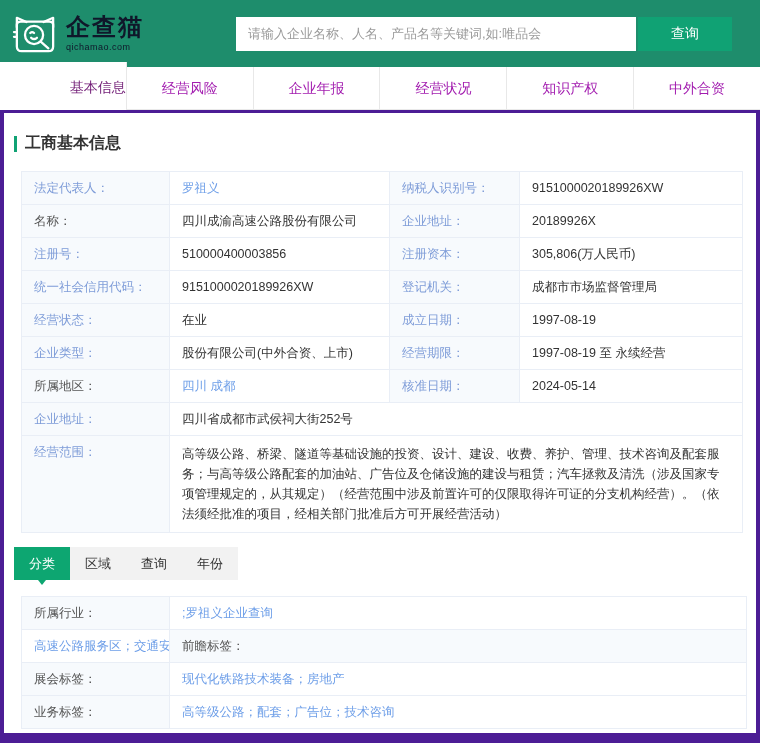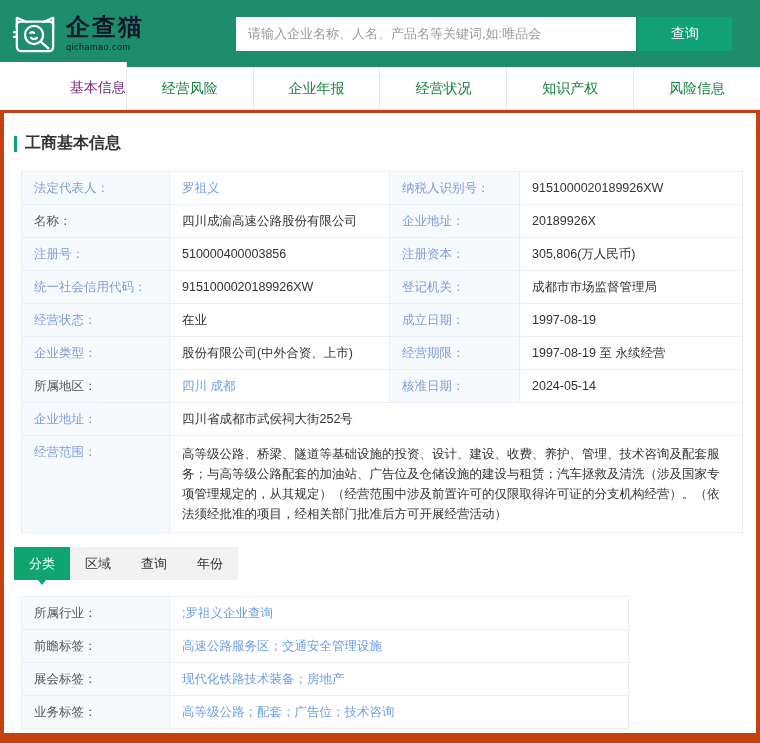--- a/index.html
+++ b/index.html
@@ -27,31 +27,31 @@
   }
   .search-input::placeholder { color:#9a9a9a; }
   .search-btn {
     width:94px; height:34px; border:none; background:#10a274; color:#fff;
     font-size:14px; cursor:pointer; margin-left:2px;
     font-family:"Liberation Sans","DejaVu Sans",sans-serif;
   }
   
   .nav { display:flex; background:#fff; height:43px; border-bottom:1px solid #e9e9e9; position:relative; }
   .nav-tab {
-    flex:1; text-align:center; line-height:43px; font-size:14px; color:#15803d;
+    flex:1; text-align:center; line-height:43px; font-size:14px; color:#a21caf;
     border-right:1px solid #e8e8e8; cursor:pointer; background:#fff;
   }
   .nav-tab:last-child { border-right:none; }
   .nav-tab.active {
     color:#701a75; margin-top:-5px; height:48px; line-height:51px;
     border-right:1px solid #e8e8e8;
     text-align:right;
   }
   
-  .content-wrap { background:#c2410c; padding:3px 4px 0 4px; height:633px; }
+  .content-wrap { background:#4c1d95; padding:3px 4px 0 4px; height:633px; }
   .card { background:#fff; height:620px; padding:18px 17px 0 17px; }
   .section-title { display:flex; align-items:center; margin:2px 0 17px -7px; }
   .title-bar { width:3px; height:16px; background:#10a274; margin-right:8px; }
   .title-text { font-size:16px; font-weight:bold; color:#333; }
   
   .info-table { border:1px solid #e9eef6; width:722px; }
   .trow { display:grid; grid-template-columns:148px 220px 130px 1fr; border-bottom:1px solid #e9eef6; }
   .trow:last-child { border-bottom:none; }
   .tcell {
     font-size:12.5px; line-height:32px; height:32px; padding:0 12px;
@@ -72,21 +72,21 @@
     width:56px; height:33px; line-height:33px; text-align:center;
     background:#f2f2f2; color:#333; font-size:13px; cursor:pointer;
   }
   .subtab.active { background:#0da671; color:#fff; position:relative; }
   .subtab-caret {
     position:absolute; bottom:-5px; left:50%; margin-left:-4px; width:0; height:0;
     border-left:4px solid transparent; border-right:4px solid transparent;
     border-top:5px solid #0da671;
   }
   
-  .tag-table { border:1px solid #e9eef6; width:608px; }
+  .tag-table { border:1px solid #e9eef6; width:726px; }
   .tag-row { display:grid; grid-template-columns:148px 1fr; border-bottom:1px solid #e9eef6; }
   .tag-row:last-child { border-bottom:none; }
   .tag-row .tcell { border-right:1px solid #e9eef6; }
   .tag-row .tcell:last-child { border-right:none; }
   .tag-row .tcell.label { background:#f7fafd; color:#555; }
 </style>
 </head>
 <body>
 
 <div class="header">
@@ -111,21 +111,21 @@
     <button class="search-btn">查询</button>
   </div>
 </div>
 
 <div class="nav">
   <div class="nav-tab active">基本信息</div>
   <div class="nav-tab">经营风险</div>
   <div class="nav-tab">企业年报</div>
   <div class="nav-tab">经营状况</div>
   <div class="nav-tab">知识产权</div>
-  <div class="nav-tab">风险信息</div>
+  <div class="nav-tab">中外合资</div>
 </div>
 
 <div class="content-wrap">
   <div class="card">
 
     <div class="section-title">
       <span class="title-bar"></span>
       <span class="title-text">工商基本信息</span>
     </div>
 
@@ -191,22 +191,22 @@
       <div class="subtab">查询</div>
       <div class="subtab">年份</div>
     </div>
 
     <div class="tag-table">
       <div class="tag-row">
         <div class="tcell label">所属行业：</div>
         <div class="tcell value"><span class="link">;罗祖义企业查询</span></div>
       </div>
       <div class="tag-row">
+        <div class="tcell value"><span class="link">高速公路服务区；交通安全管理设施</span></div>
         <div class="tcell label">前瞻标签：</div>
-        <div class="tcell value"><span class="link">高速公路服务区；交通安全管理设施</span></div>
       </div>
       <div class="tag-row">
         <div class="tcell label">展会标签：</div>
         <div class="tcell value"><span class="link">现代化铁路技术装备；房地产</span></div>
       </div>
       <div class="tag-row">
         <div class="tcell label">业务标签：</div>
         <div class="tcell value"><span class="link">高等级公路；配套；广告位；技术咨询</span></div>
       </div>
     </div>

